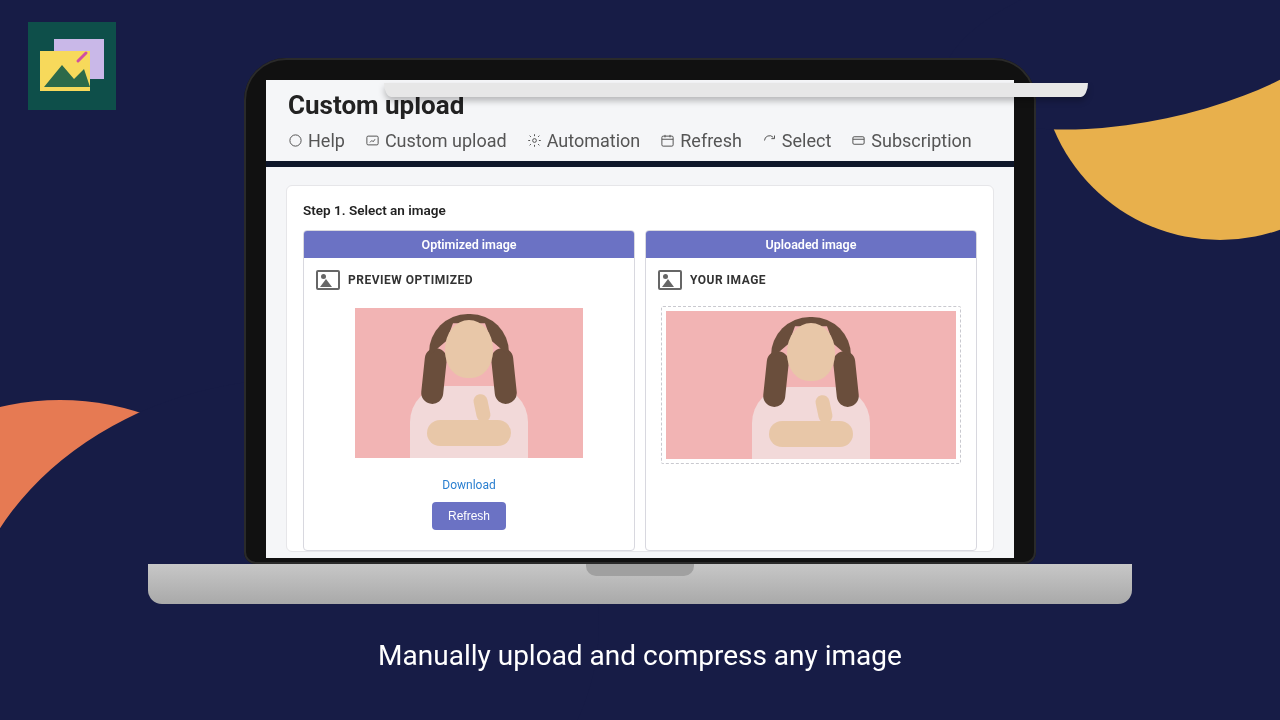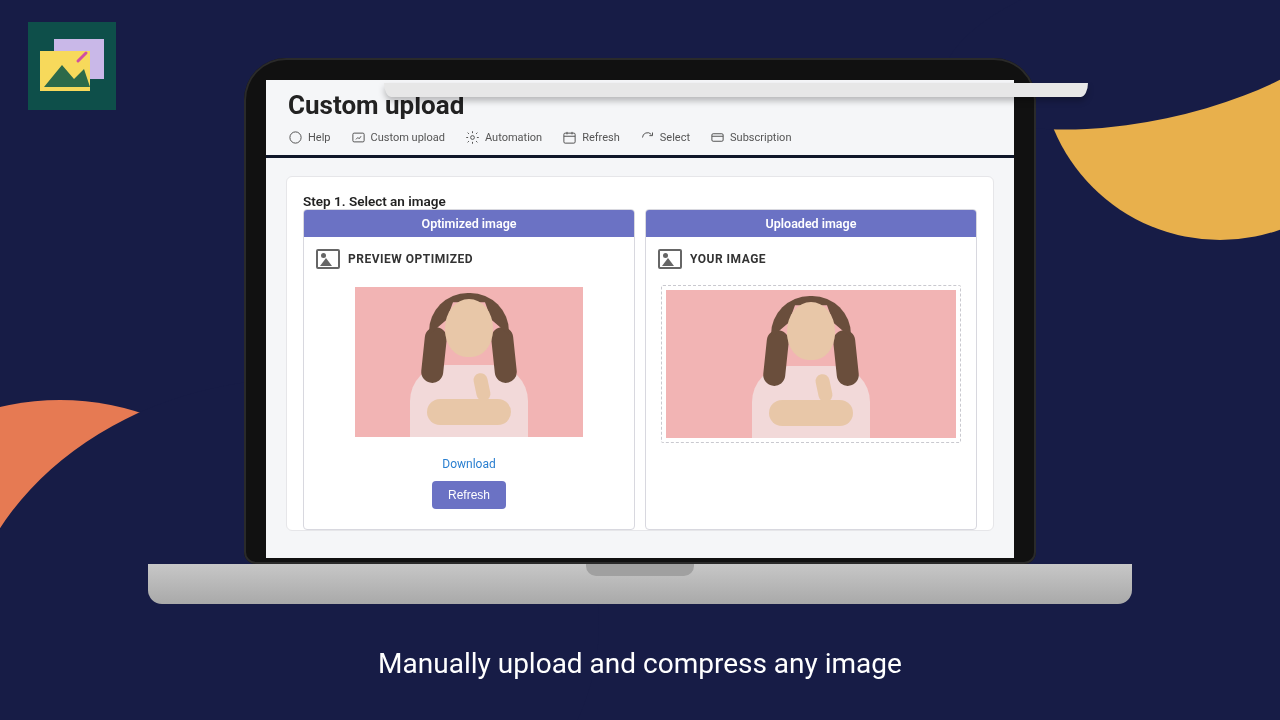--- a/index.html
+++ b/index.html
@@ -95,22 +95,22 @@
   .page-title {
     font-size: 26px;
     font-weight: 700;
     color: #222;
     padding: 10px 22px 6px 22px;
   }
   .nav {
     display: flex;
     gap: 20px;
     padding: 4px 22px 10px 22px;
-    border-bottom: 3px solid #0f172a;
-    font-size: 11px;
+    border-bottom: 6px solid #0f172a;
+    font-size: 18px;
     color: #555;
   }
   .nav-item {
     display: flex;
     align-items: center;
     gap: 5px;
     cursor: pointer;
   }
   .nav-item svg { width: 15px; height: 15px; stroke: #555; fill: none; stroke-width: 1.6; }
 
@@ -118,21 +118,21 @@
     margin: 18px 20px 0 20px;
     background: #fff;
     border: 1px solid #e6e6e9;
     border-radius: 6px;
     padding: 16px 16px 0 16px;
   }
   .step-label {
     font-size: 13.5px;
     font-weight: 600;
     color: #222;
-    margin-bottom: 0;
+    margin-bottom: 12px;
   }
   .panels { display: flex; gap: 10px; }
   .panel {
     flex: 1;
     border: 1px solid #d8d8df;
     border-radius: 4px;
     overflow: hidden;
     display: flex;
     flex-direction: column;
   }
@@ -267,21 +267,21 @@
     font-size: 12px;
     border: none;
     padding: 7px 16px;
     border-radius: 4px;
     cursor: pointer;
     margin-bottom: 8px;
   }
 
   .caption {
     position: absolute;
-    bottom: 40px;
+    bottom: 48px;
     width: 100%;
     text-align: center;
     color: #fff;
     font-size: 28px;
     font-weight: 400;
   }
 </style>
 </head>
 <body>
 

